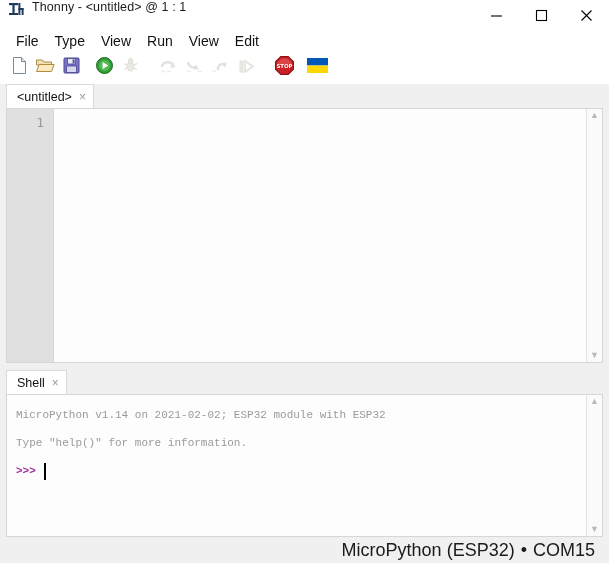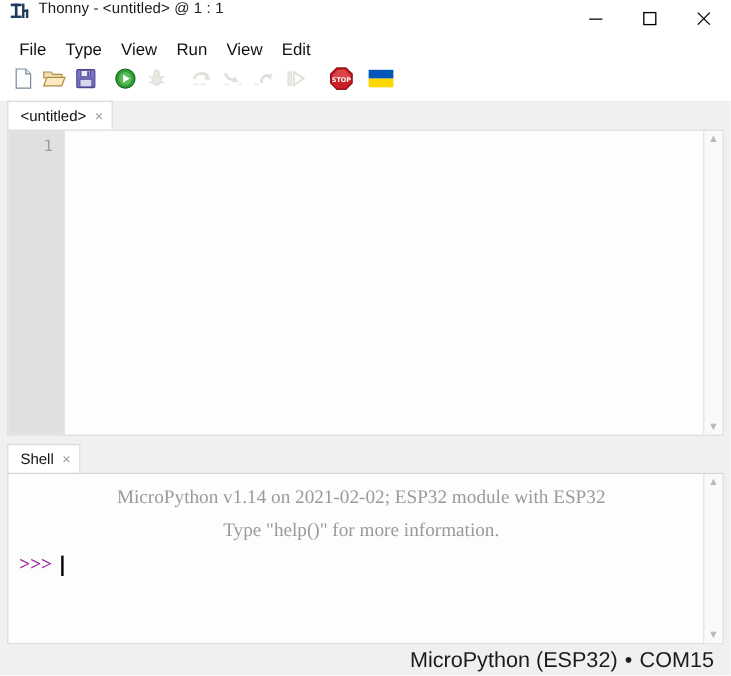--- a/index.html
+++ b/index.html
@@ -147,25 +147,24 @@
   .shell-panel {
     flex: 0 0 auto;
     height: 143px;
     display: flex;
     background: #fdfdfd;
     border: 1px solid #d6d6d6;
   }
   .shell-text {
     flex: 1 1 auto;
     padding: 6px 0 0 9px;
-    font-family: Liberation Serif, serif;
-    font-size: 16px;
+    font-family: Liberation Mono, monospace;
+    font-size: 11px;
     line-height: 28px;
     overflow: hidden;
-    text-align: center;
   }
   .shell-line { color: #9a9a9a; white-space: pre; }
   .prompt-line { white-space: pre; display: flex; align-items: center; }
   .prompt { color: #9b2d9b; font-weight: bold; }
   .caret {
     display: inline-block;
     width: 2px; height: 17px;
     background: #000;
     margin-left: 8px;
   }

